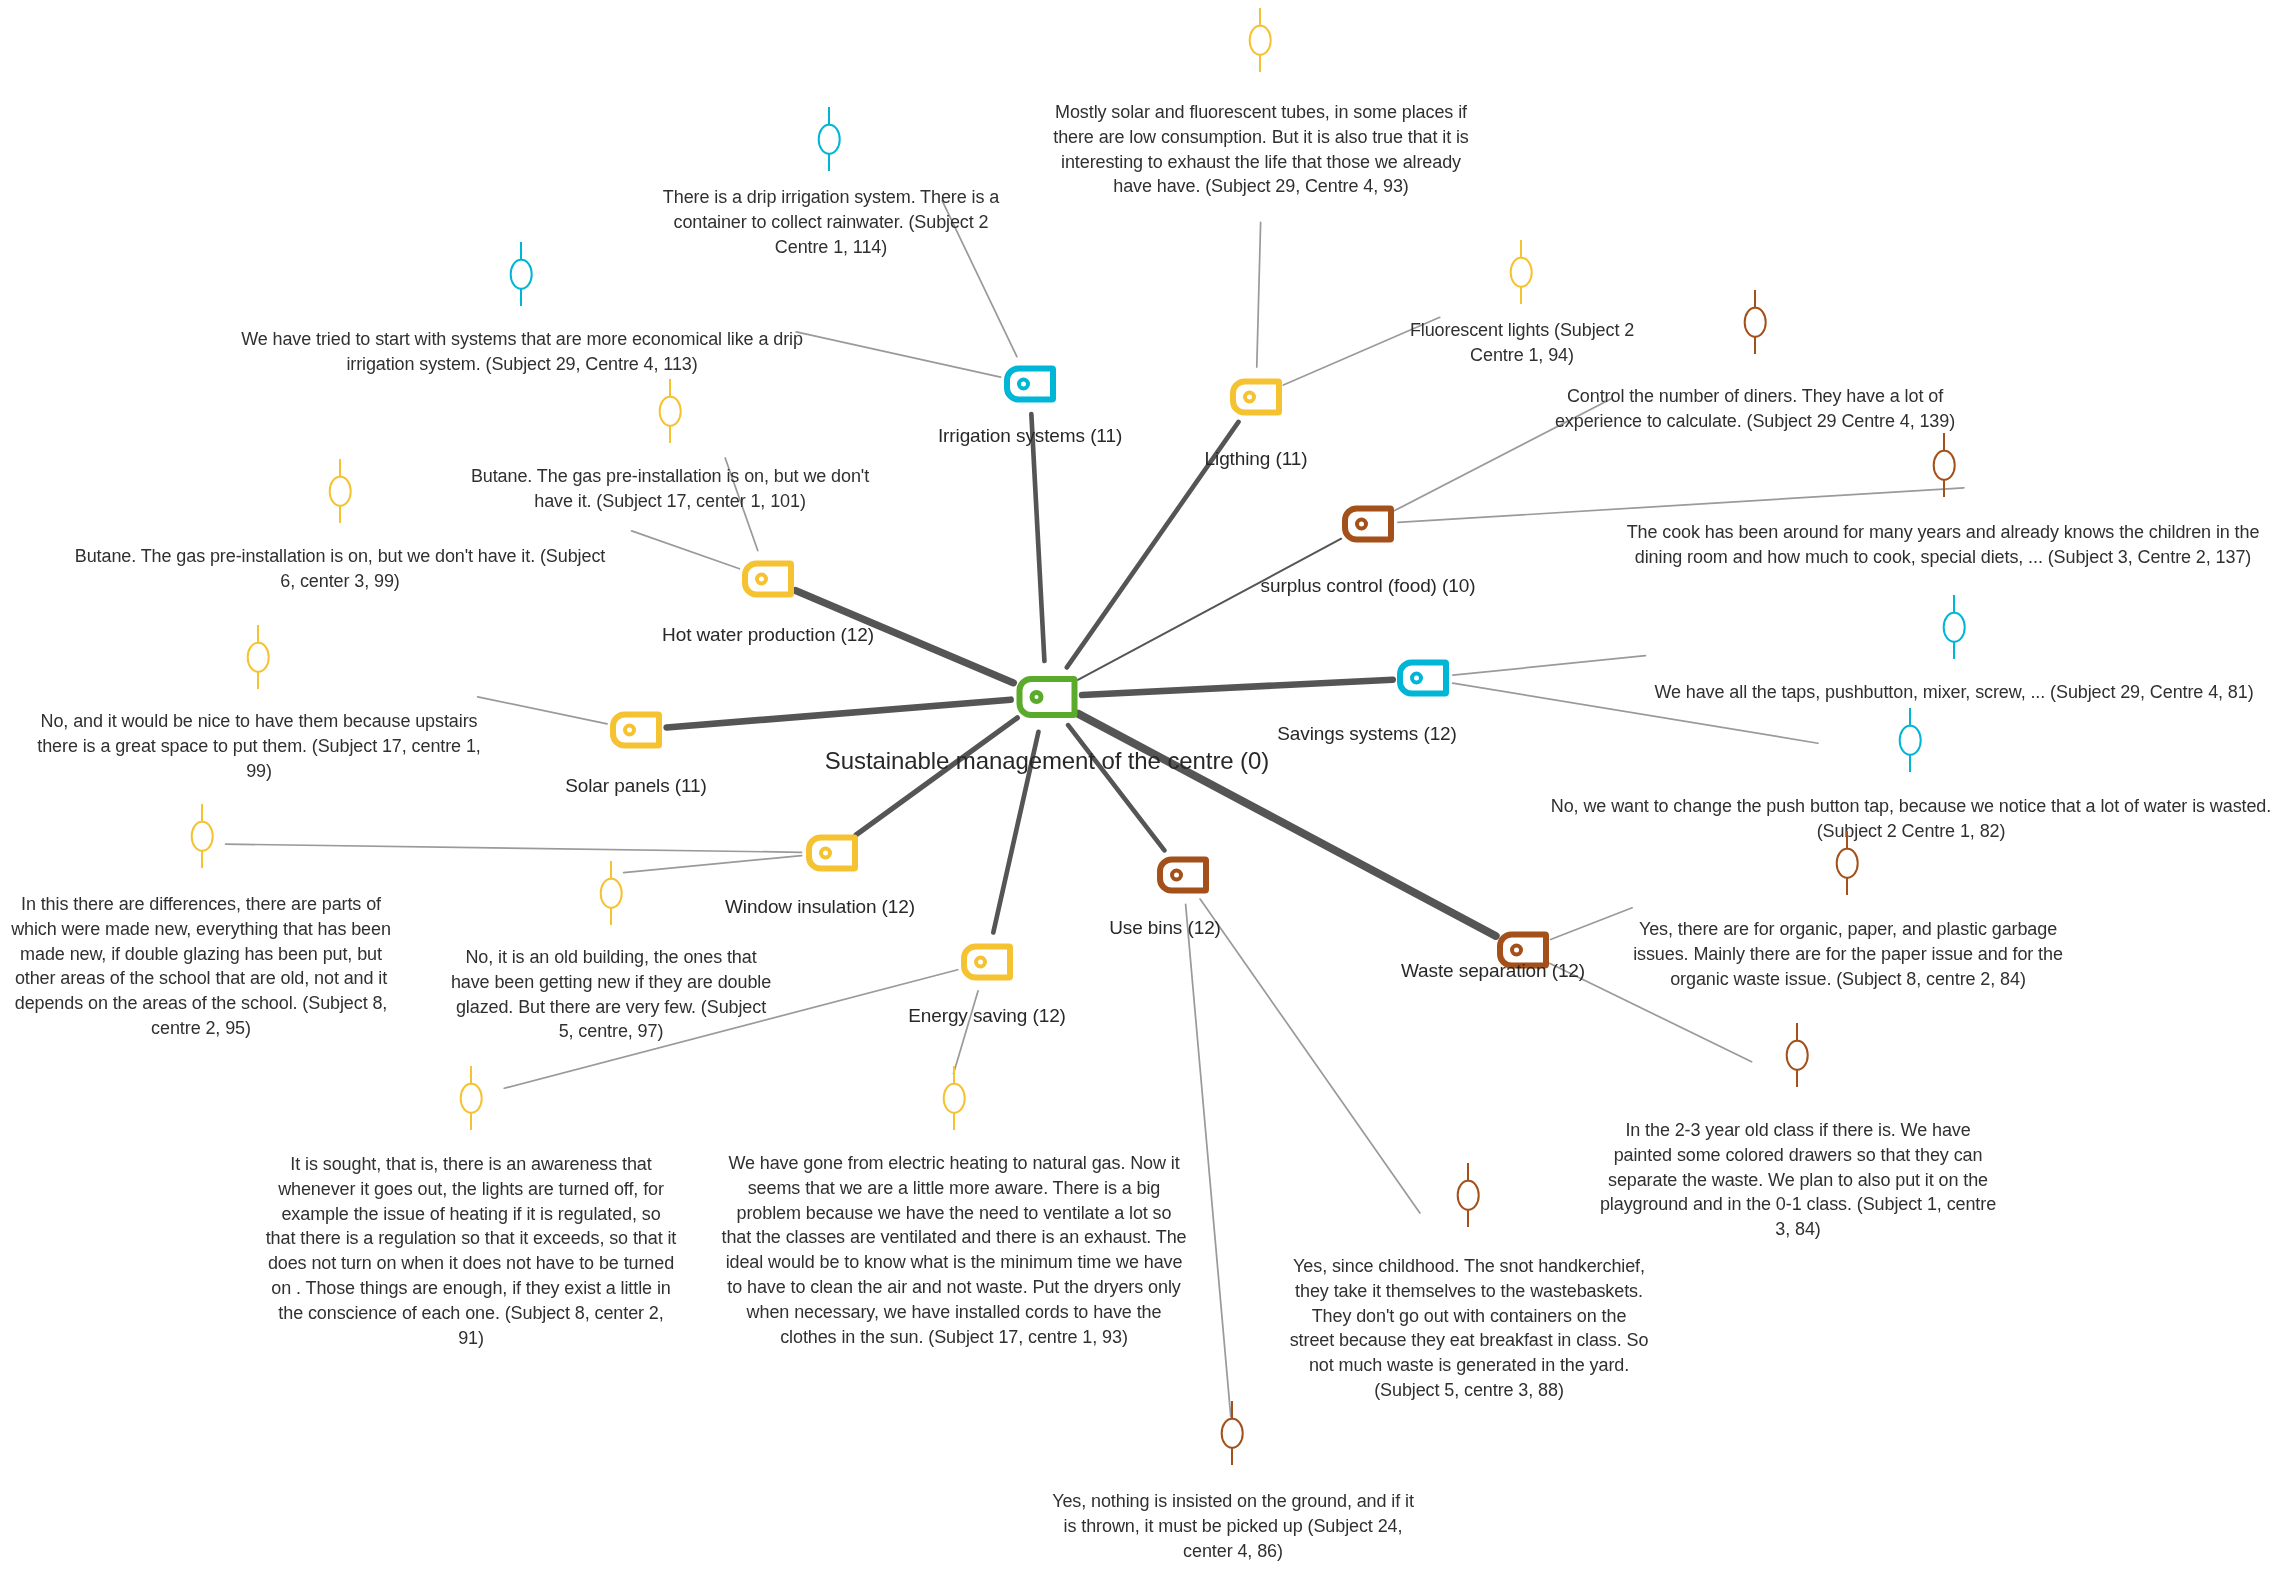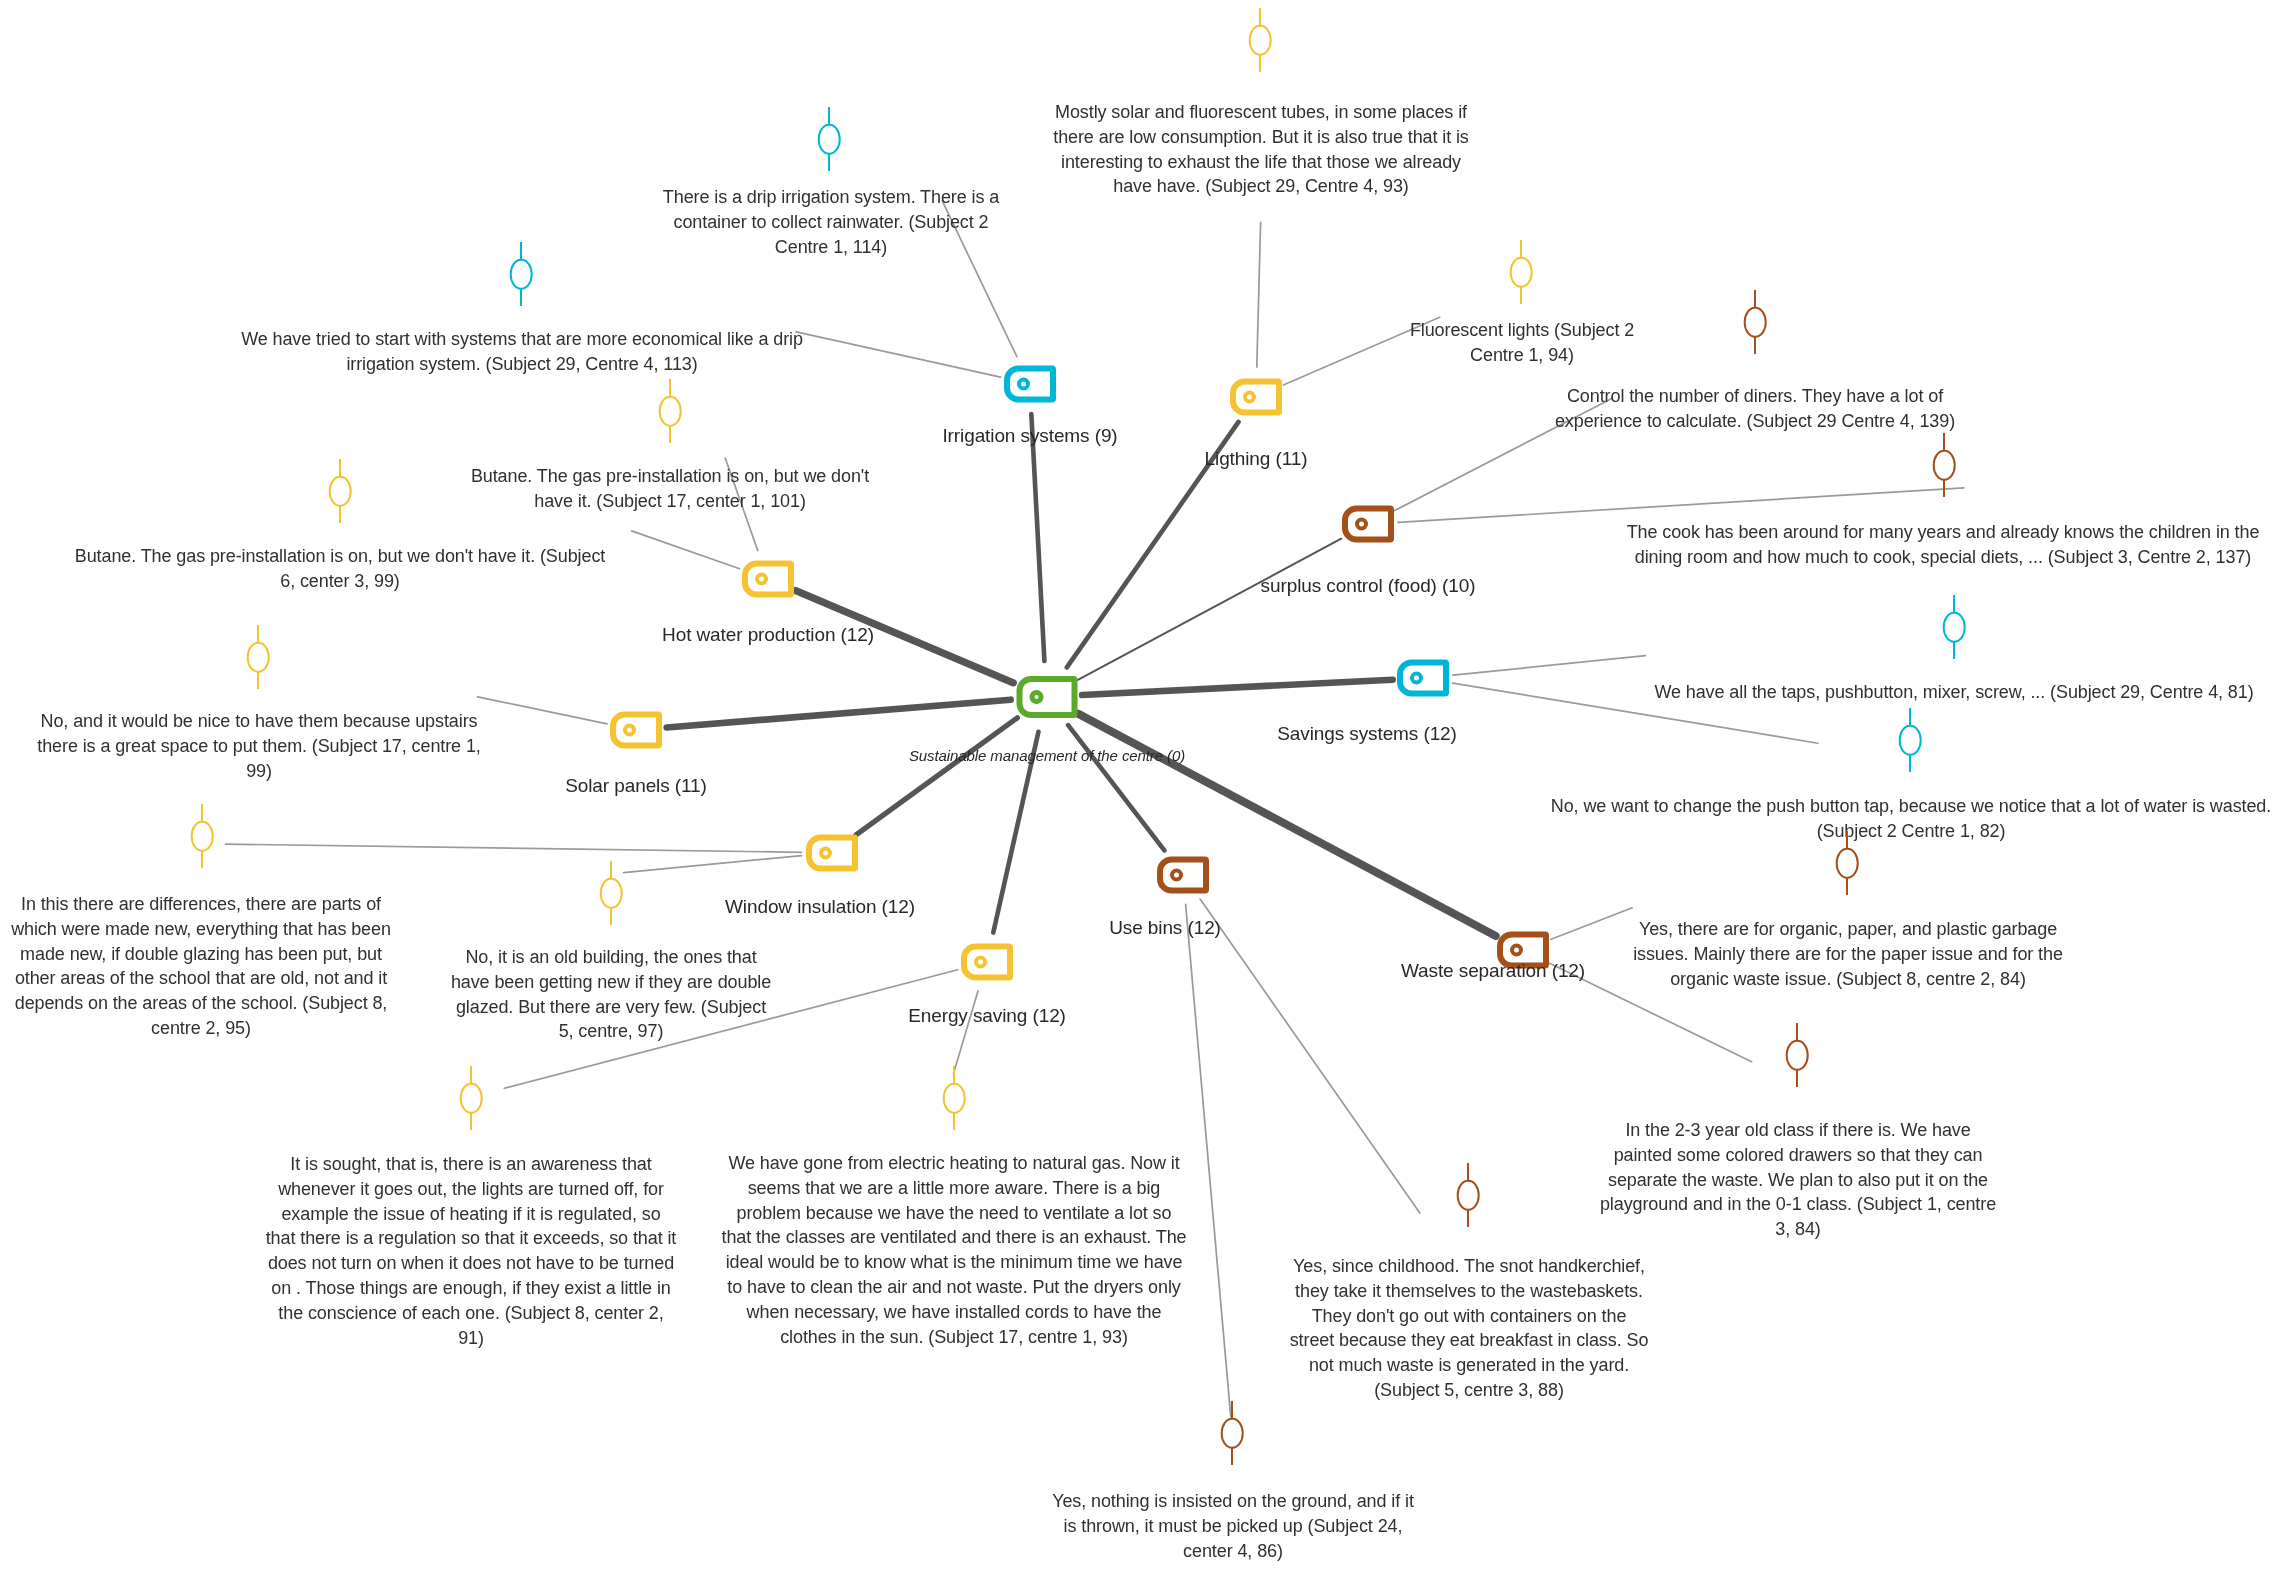--- a/index.html
+++ b/index.html
@@ -47,21 +47,21 @@
 
   
   .node-label {
     position: absolute;
     transform: translate(-50%, 0);
     font-size: 19px;
     color: #282828;
     white-space: nowrap;
     letter-spacing: -0.1px;
   }
-  .node-label.root { font-size: 15px; font-style: italic; }
+  .node-label.root { font-size: 24px; }
 
   
   .qmark {
     position: absolute;
     transform: translate(-50%, -50%);
     width: 28px;
     height: 64px;
   }
   .qmark .stem-t, .qmark .stem-b {
     position: absolute;
@@ -135,21 +135,21 @@
         <div class="tag" style="border-color: rgb(90, 171, 43);">
           <div class="hole" style="border-color: rgb(90, 171, 43);"></div>
         </div>
       </div>
       <div class="node-label root" style="left: 1047px; top: 747px;">Sustainable management of the centre (0)</div>
       <div class="node" style="left: 1030px; top: 384px;">
         <div class="tag" style="border-color: rgb(0, 182, 214);">
           <div class="hole" style="border-color: rgb(0, 182, 214);"></div>
         </div>
       </div>
-      <div class="node-label" style="left: 1030px; top: 425px;">Irrigation systems (9)</div>
+      <div class="node-label" style="left: 1030px; top: 425px;">Irrigation systems (11)</div>
       <div class="node" style="left: 1256px; top: 397px;">
         <div class="tag" style="border-color: rgb(245, 194, 50);">
           <div class="hole" style="border-color: rgb(245, 194, 50);"></div>
         </div>
       </div>
       <div class="node-label" style="left: 1256px; top: 448px;">Ligthing (11)</div>
       <div class="node" style="left: 1368px; top: 524px;">
         <div class="tag" style="border-color: rgb(163, 80, 26);">
           <div class="hole" style="border-color: rgb(163, 80, 26);"></div>
         </div>

